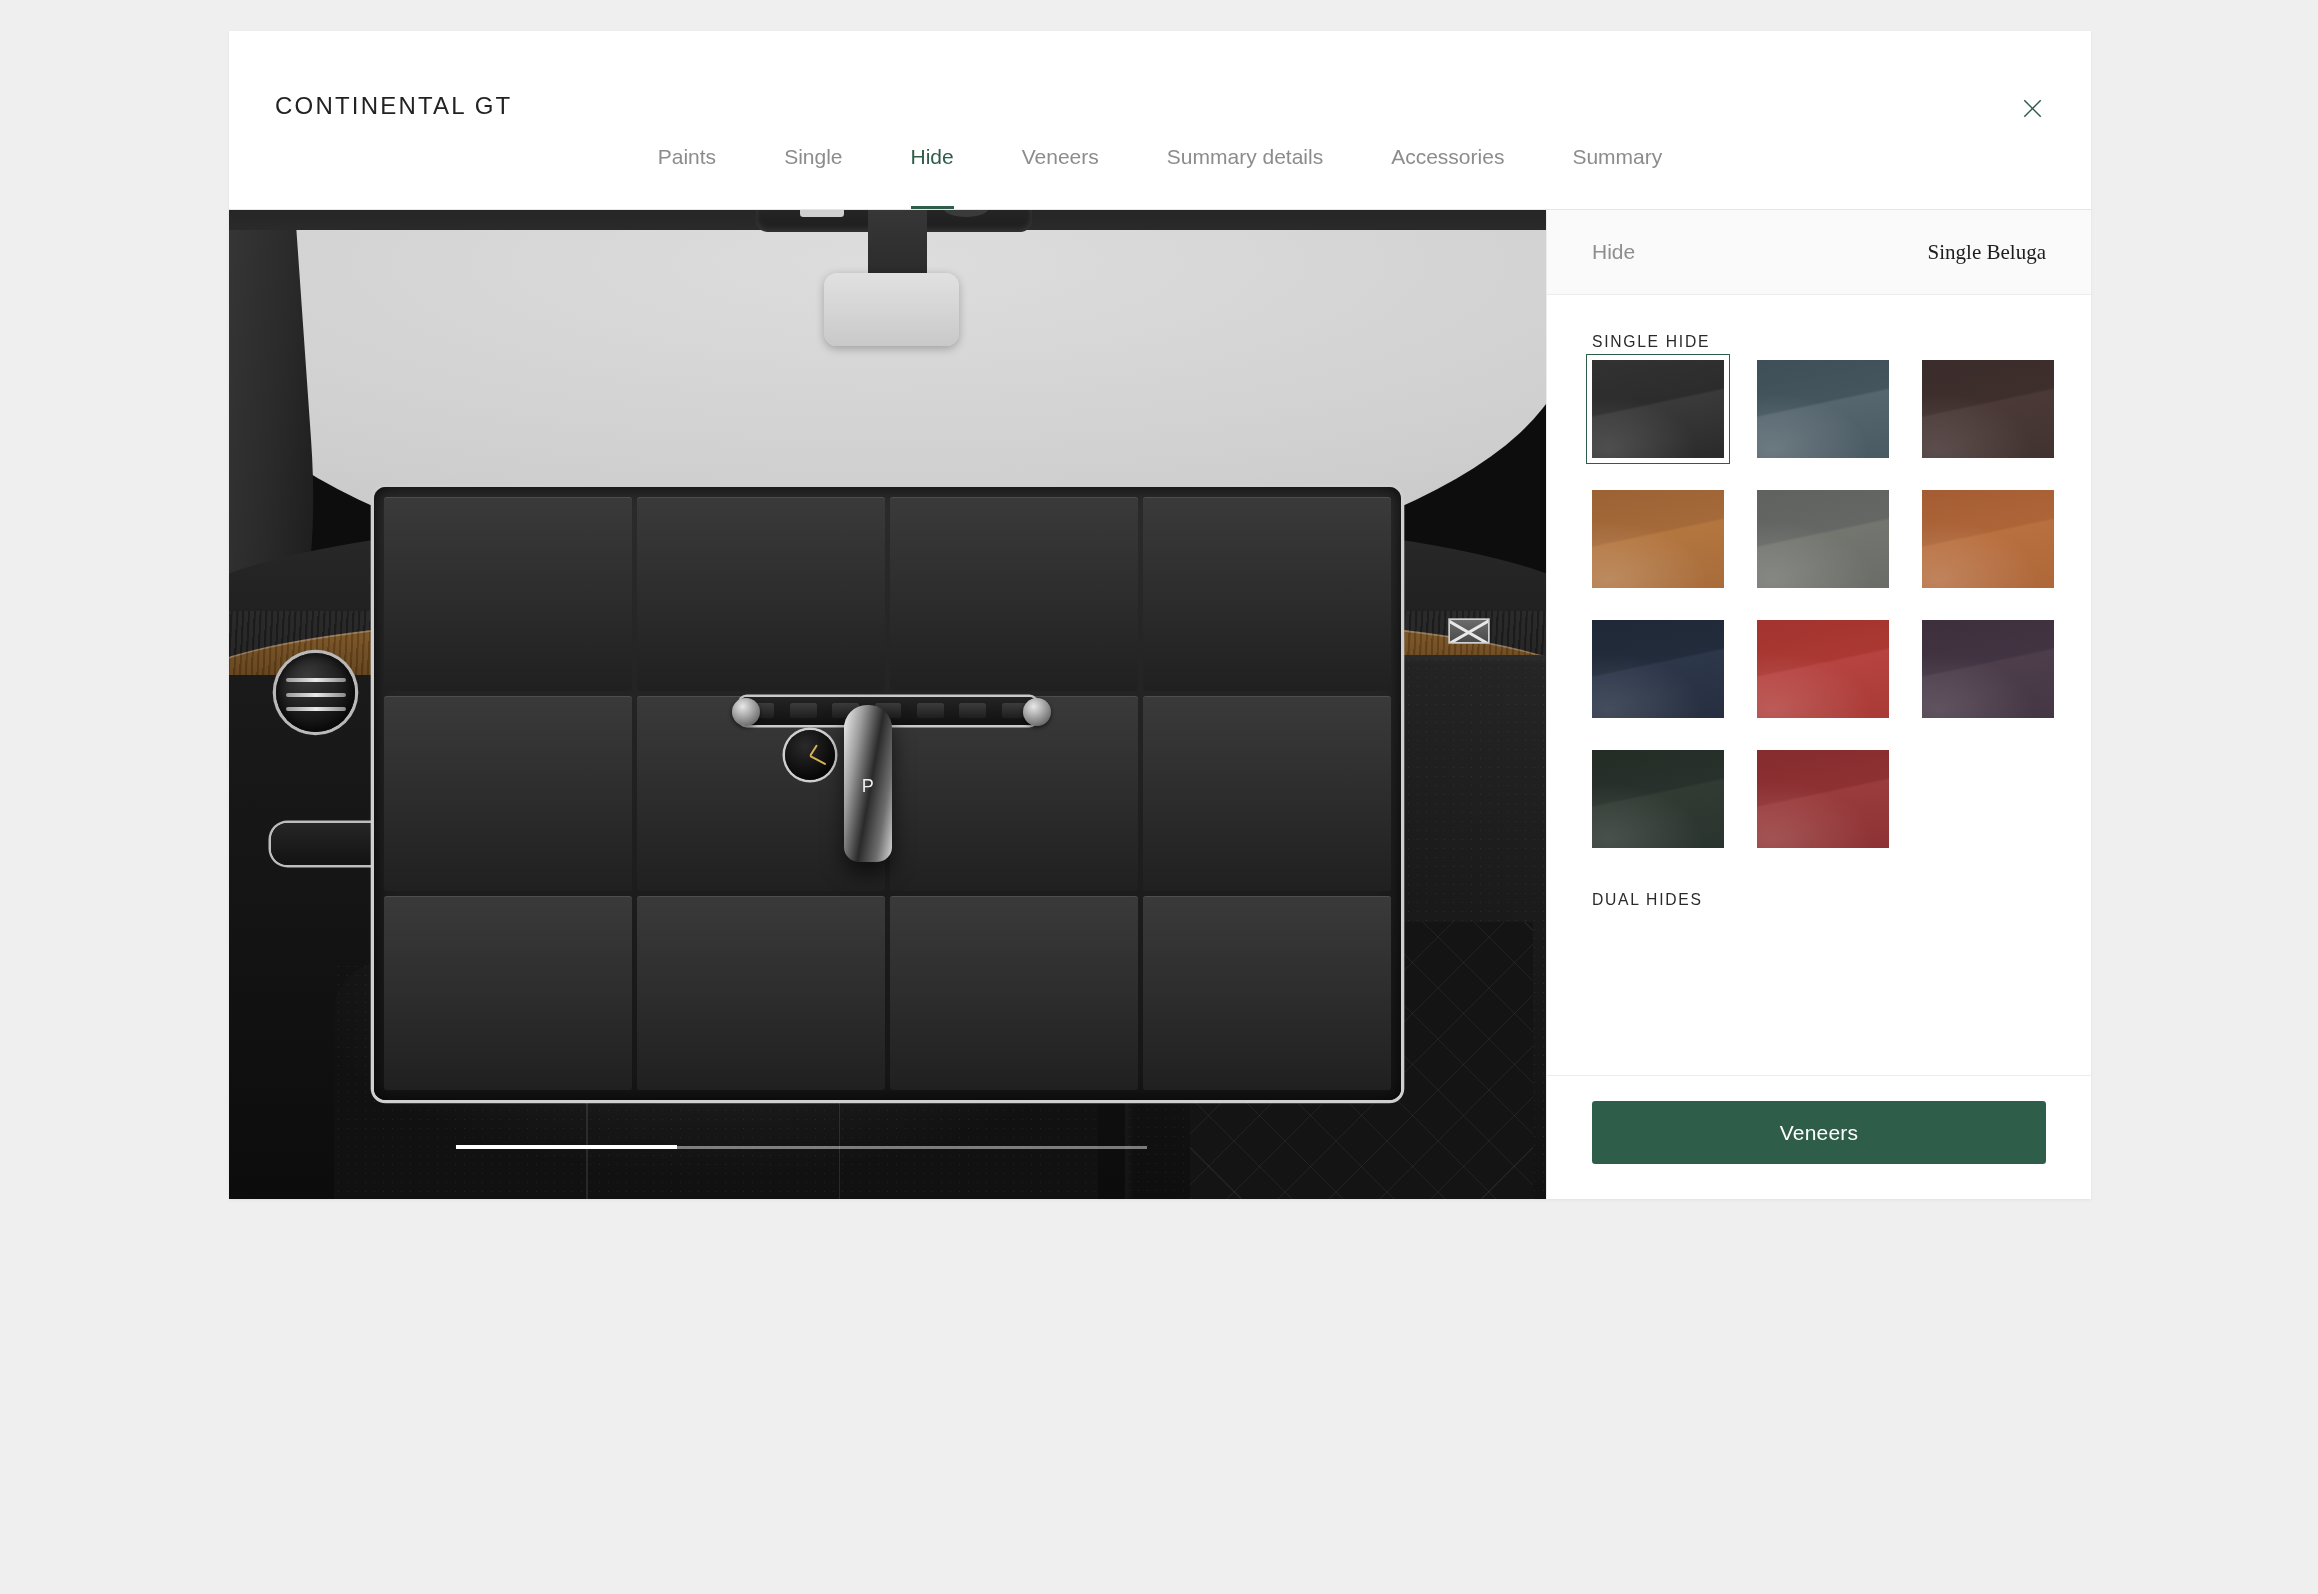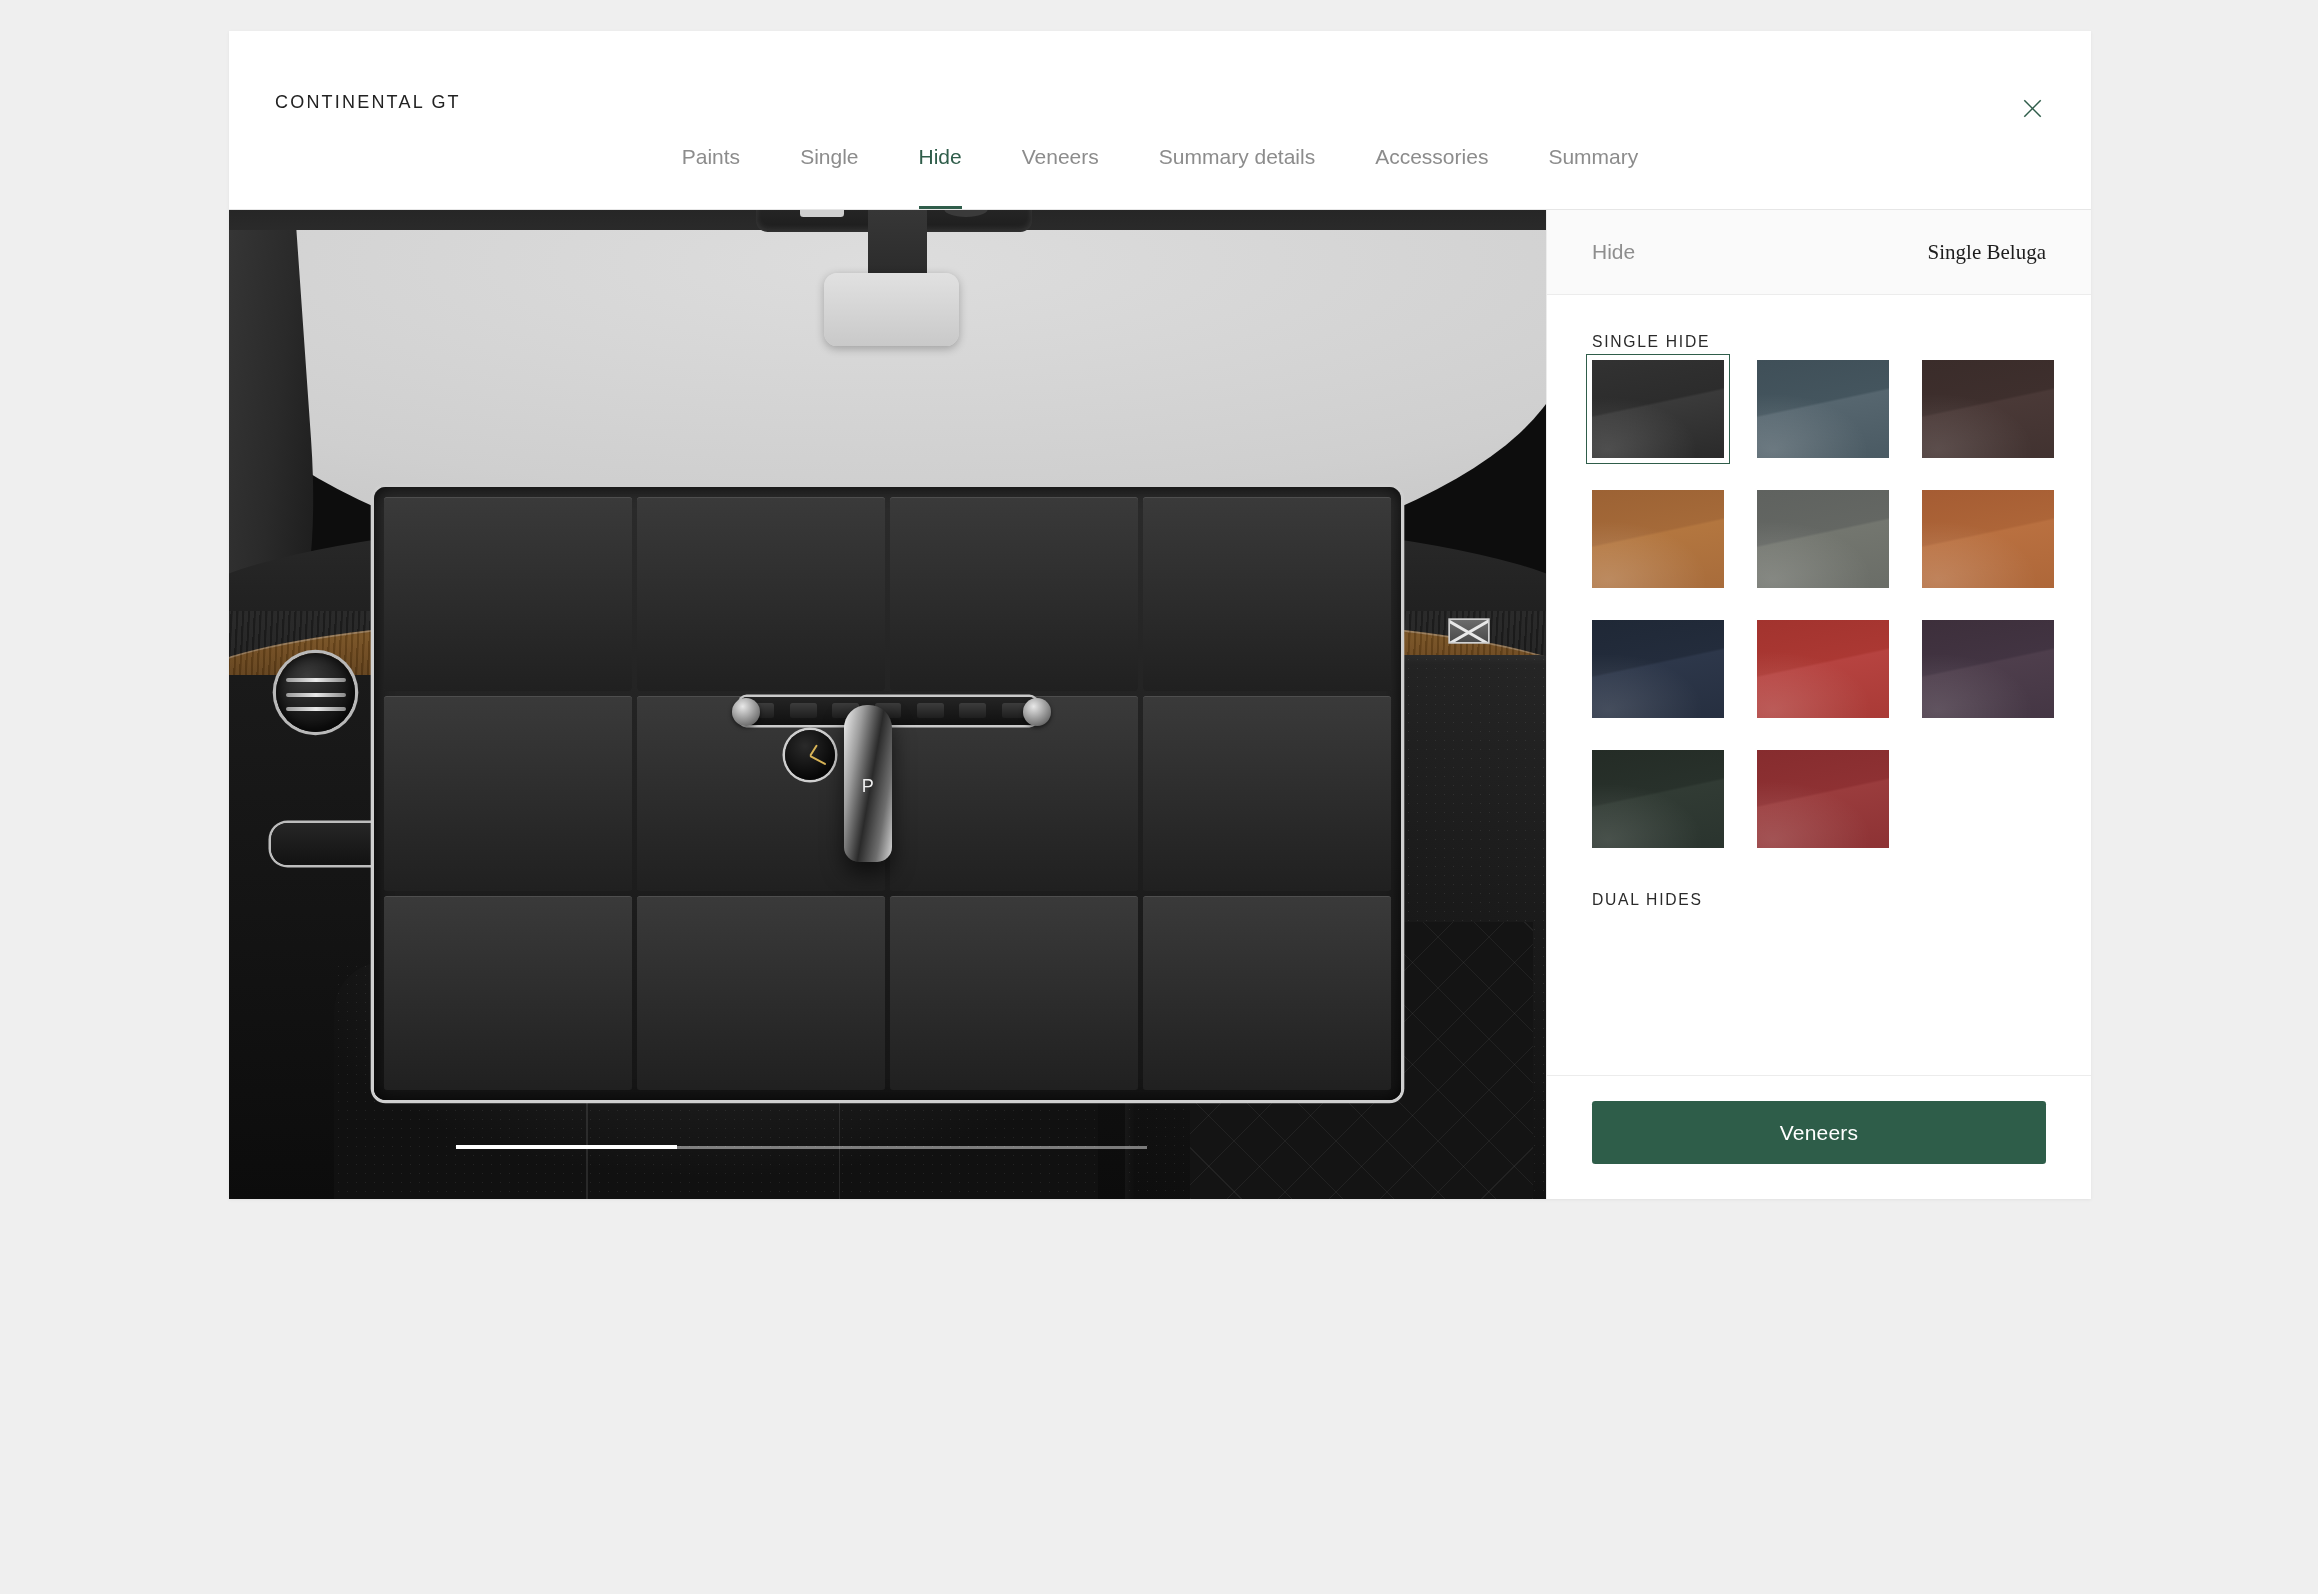--- a/index.html
+++ b/index.html
@@ -31,21 +31,21 @@
     position: relative;
     height: 178px;
     flex: 0 0 178px;
     border-bottom: 0.8px solid #e6e6e6;
     background: #fff;
   }
   .brand-title {
     position: absolute;
     left: 46px;
     top: 61px;
-    font-size: 18px;
+    font-size: 24px;
     letter-spacing: 2.2px;
     color: #222222;
     font-weight: 400;
     white-space: nowrap;
   }
   .close-btn {
     position: absolute;
     right: 40px;
     top: 58px;
     width: 38px;
@@ -60,21 +60,21 @@
   
   .tabs {
     position: absolute;
     left: 0;
     right: 0;
     bottom: 0;
     height: 65px;
     display: flex;
     justify-content: center;
     align-items: flex-start;
-    gap: 8px;
+    gap: 16px;
   }
   .tab {
     position: relative;
     font-size: 21px;
     color: #8c8c8c;
     padding: 0 26px;
     line-height: 25px;
     cursor: pointer;
     white-space: nowrap;
     height: 65px;

